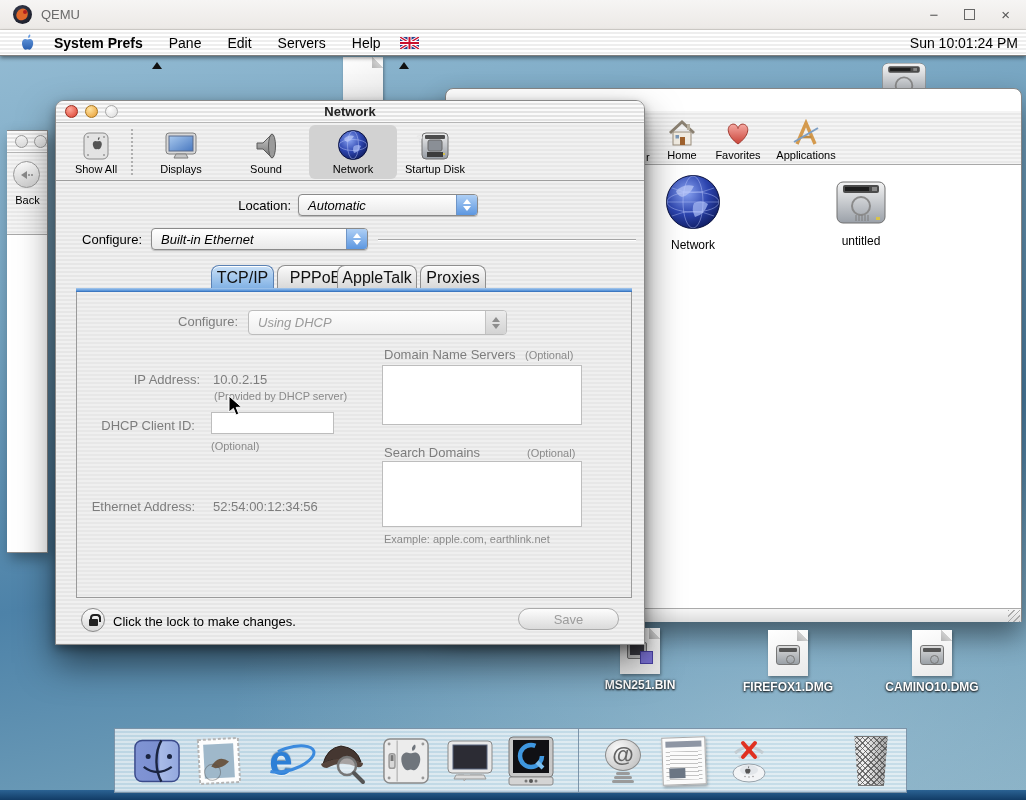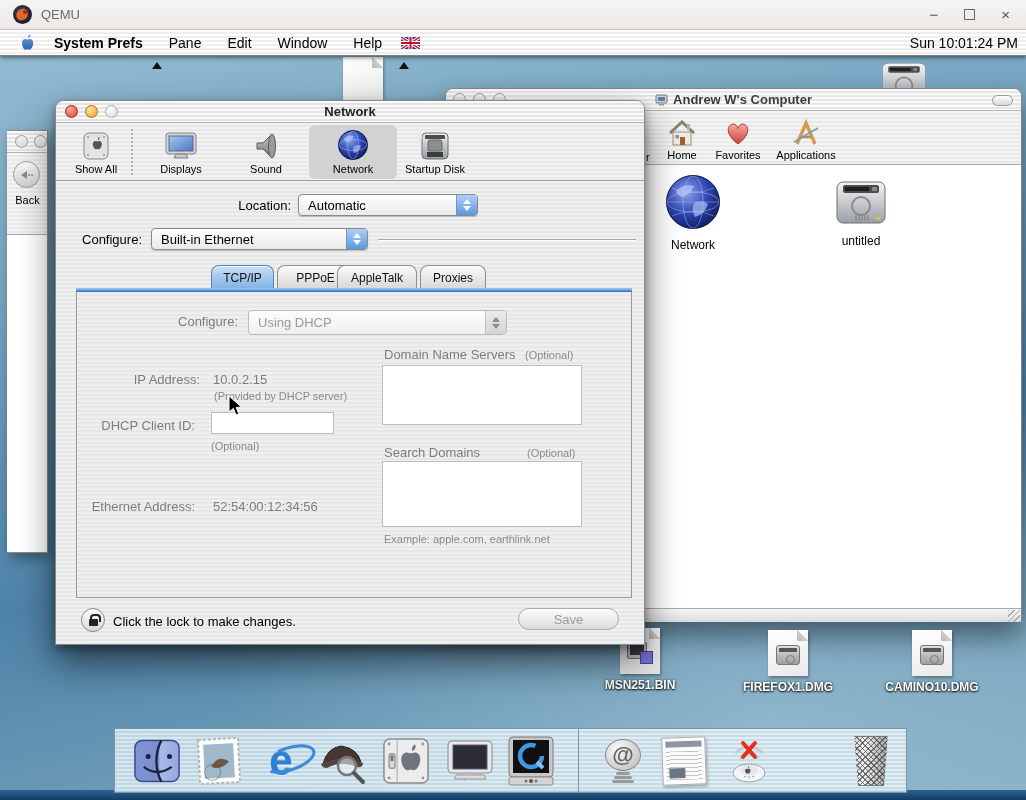--- a/index.html
+++ b/index.html
@@ -44,21 +44,21 @@
     background:linear-gradient(#2b6293,#123c66); z-index:40; }
   .pin-lite { background:repeating-linear-gradient(180deg,#f1f1f1 0 2px,#e8e8e8 2px 4px); }
   .tl { width:13px; height:13px; border-radius:50%; }
   .tl.red    { background:radial-gradient(circle at 35% 30%, #ffa99a, #d93c2c); border:1px solid #9c2c1e; }
   .tl.yellow { background:radial-gradient(circle at 35% 30%, #ffe3a0, #e79c33); border:1px solid #a8751f; }
   .tl.gray   { background:radial-gradient(circle at 35% 30%, #ffffff, #d9d9d9); border:1px solid #a8a8a8; }
   .tl.ring   { background:linear-gradient(#f4f4f4,#dcdcdc); border:1px solid #9a9a9a; }
 
   .popup { display:flex; align-items:center; border:1px solid #8a8a8a; border-radius:4px;
     background:linear-gradient(#ffffff,#e9e9e9); font-size:13px; box-shadow:0 1px 1px rgba(0,0,0,.2);}
-  .popup .pv { flex:1; padding-left:9px; white-space:nowrap; overflow:hidden; }
+  .popup .pv { flex:1; padding-left:9px; white-space:nowrap; overflow:hidden;font-style:italic; }
   .popup .cap { width:21px; align-self:stretch; border-left:1px solid #6f95c6; border-radius:0 3px 3px 0;
     background:linear-gradient(#aecff5,#5d97e0); display:flex; flex-direction:column; align-items:center; justify-content:center; gap:2px;}
   .arrow-up   { width:0; height:0; border-left:4px solid transparent; border-right:4px solid transparent; border-bottom:5px solid #fff; }
   .arrow-down { width:0; height:0; border-left:4px solid transparent; border-right:4px solid transparent; border-top:5px solid #fff; }
   .popup.disabled { border-color:#bcbcbc; color:#9a9a9a; box-shadow:none; background:linear-gradient(#fdfdfd,#efefef); }
   .popup.disabled .cap { border-left:1px solid #c2c2c2; background:linear-gradient(#ececec,#d3d3d3); }
   .popup.disabled .arrow-up { border-bottom-color:#8d8d8d; }
   .popup.disabled .arrow-down { border-top-color:#8d8d8d; }
 
   
@@ -76,21 +76,21 @@
   .pt-item .pt-label { font-size:11px; color:#000; margin-top:2px; }
   .pt-sel { position:absolute; left:253px; top:2px; width:88px; height:54px; background:#d2d2d2; border-radius:6px; }
   .pt-sep { position:absolute; left:75px; top:6px; height:46px; border-left:2px dotted #b0b0b0; }
 
   .form-label { position:absolute; font-size:13px; color:#000; text-align:right; }
   .gray { color:#7d7d7d !important; }
   .groove { position:absolute; height:2px; border-top:1px solid #a5a5a5; border-bottom:1px solid #fff; }
 
   .tab { position:absolute; top:164px; height:24px; border:1px solid #8f8f8f; border-bottom:none;
     border-radius:8px 8px 0 0; background:linear-gradient(#fbfbfb,#d7d7d7);
-    font-size:12px; display:flex; align-items:center; justify-content:center;
+    font-size:16px; display:flex; align-items:center; justify-content:center;
     box-shadow:inset 0 1px 0 #fff; color:#111; }
   .tab.sel { background:linear-gradient(#c9e0f7,#7fb0e4); border-color:#5b82b4; }
   #tab-blue-line { position:absolute; left:20px; top:187px; width:556px; height:4px;
     background:linear-gradient(#a9c9ec,#4e8ed8); border-bottom:1px solid #3c77c0; }
   #tab-box { position:absolute; left:20px; top:191px; width:556px; height:306px;
     border:1px solid #9a9a9a; border-top:none;
     background:repeating-linear-gradient(180deg,#efefef 0 2px,#e7e7e7 2px 4px); }
 
   .txtbox { position:absolute; background:#fff; border:1px solid #bdbdbd; }
   .note { position:absolute; font-size:11px; color:#8a8a8a; }
@@ -222,21 +222,21 @@
           <stop offset="0" stop-color="#6fa4e8"></stop>
               <stop offset="1" stop-color="#2a5fae"></stop>
             </linearGradient>
           </defs>
         <path fill="url(#apg)" d="M8.6 4.2c-.9-1.4-.3-3 1.4-3.9.8 1.3.3 3-1.4 3.9zM5.2 5.1c1 0 1.7.5 2.3.5.6 0 1.4-.5 2.5-.5 1.6 0 3.2 1.4 3.2 4 0 3.1-2 6.6-3.6 6.6-.7 0-1.2-.5-2-.5s-1.4.5-2.1.5C3.9 15.7 2 12.3 2 9.2c0-2.7 1.7-4.1 3.2-4.1z"></path>
       </svg>
     </span>
     <span class="menu-item bold">System Prefs</span>
     <span class="menu-item">Pane</span>
     <span class="menu-item">Edit</span>
-    <span class="menu-item">Window</span>
+    <span class="menu-item">Servers</span>
     <span class="menu-item">Help</span>
     <span id="flag-menu">
       <svg width="19" height="12" viewBox="0 0 19 12">
         <rect width="19" height="12" fill="#26418c"></rect>
         <path d="M0 0 L19 12 M19 0 L0 12" stroke="#fff" stroke-width="3.2"></path>
         <path d="M0 0 L19 12 M19 0 L0 12" stroke="#c8102e" stroke-width="1.4"></path>
         <rect x="7.5" width="4" height="12" fill="#fff"></rect>
           <rect y="4" width="19" height="4" fill="#fff"></rect>
         <rect x="8.5" width="2" height="12" fill="#c8102e"></rect>
           <rect y="5" width="19" height="2" fill="#c8102e"></rect>
@@ -277,36 +277,20 @@
       <div id="back-btn">
         <span class="back-tri"></span>
         <span class="back-dot"></span>
           <span class="back-dot"></span>
       </div>
       <div id="back-label">Back</div>
     </div>
   </div>
 
   <div id="finder-win" class="abs">
-    <div id="finder-title" class="abs">
-      <div class="lights">
-        <span class="tl ring"></span>
-        <span class="tl ring"></span>
-        <span class="tl ring"></span>
-      </div>
-      <div class="wt">
-        <svg width="13" height="12" viewBox="0 0 13 12">
-          <rect x="1" y="1" width="11" height="8" rx="1" fill="#cfd4da" stroke="#777"></rect>
-          <rect x="3" y="3" width="7" height="4" fill="#5d7fae"></rect>
-          <rect x="4" y="10" width="5" height="1.5" fill="#999"></rect>
-        </svg>
-        <span>Andrew W's Computer</span>
-      </div>
-      <span class="oval-btn"></span>
-    </div>
 
     <div id="finder-toolbar" class="abs">
       <span id="ft-clip">r</span>
       <div class="ft-item" style="left:201px;">
         <div class="ft-icon">
           <svg width="30" height="28" viewBox="0 0 30 28">
             <path d="M3 14 L15 3 L27 14" fill="none" stroke="#8a8071" stroke-width="3"></path>
             <rect x="6" y="13" width="18" height="13" fill="#f1ece2" stroke="#9a9documentation282"></rect>
             <rect x="6" y="13" width="18" height="13" fill="#f1ece2" stroke="#998d7c"></rect>
             <rect x="13" y="18" width="5" height="8" fill="#a0622d"></rect>

